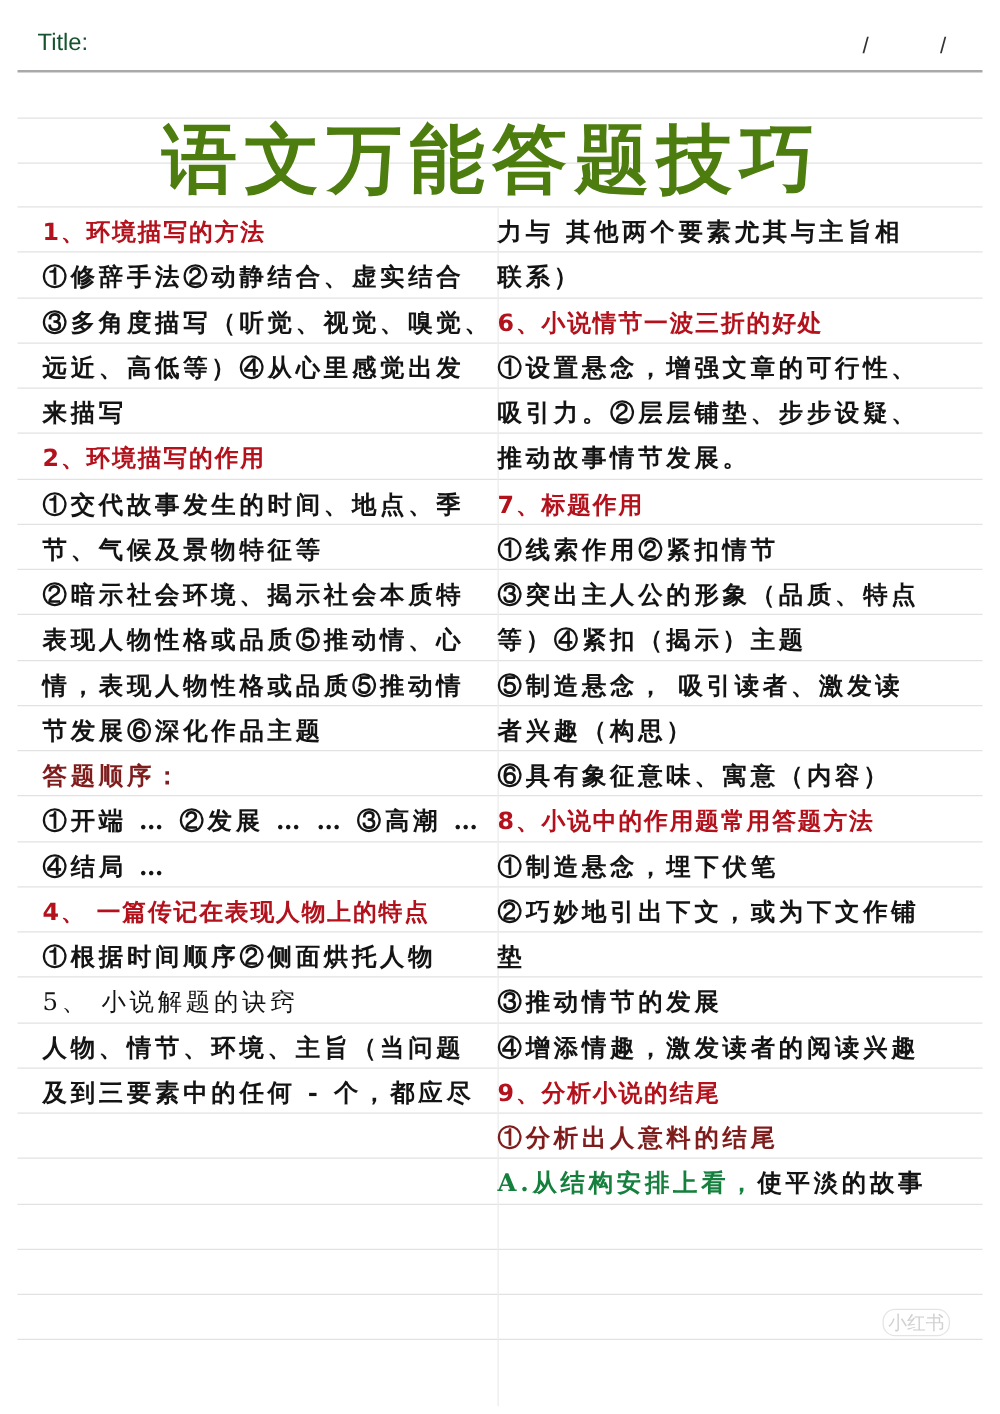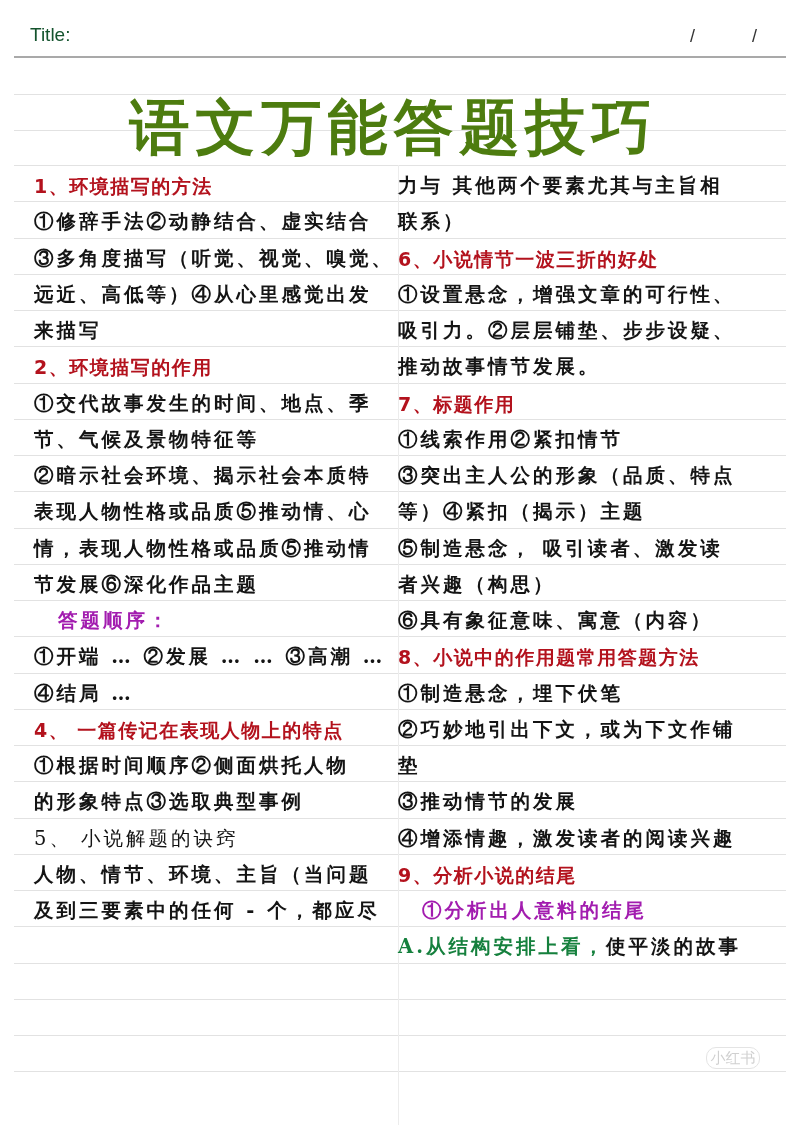--- a/index.html
+++ b/index.html
@@ -21,21 +21,21 @@
     font-family: "DejaVu Sans", sans-serif; font-weight: bold; font-size: 60px; letter-spacing: 6px; color: #4d7c0f;
   }
   .col { position: absolute; top: 168px; }
   .col.left { left: 34px; width: 360px; }
   .col.right { left: 398px; width: 370px; }
   .line {
     height: 36.25px; line-height: 36px; font-size: 19.5px; white-space: nowrap; letter-spacing: 3px; font-weight: bold;
     overflow: visible;
   }
   .line.h { color: #b3121d; font-family: "DejaVu Sans", sans-serif; font-size: 19px; letter-spacing: 1.5px; }
-  .line.blue { color: #a21caf; margin-left: 24px; }
+  .line.blue { color: #7f1d1d; }
   .line.plainhead { font-weight: normal; }
   .blue-span { color: #15803d; }
   .watermark {
     position: absolute; left: 706px; top: 1047px; width: 52px; height: 20px; border: 1px solid #e4e4e4; border-radius: 10px;
     font-family: "DejaVu Sans", sans-serif; font-size: 15px; color: #d0d0d0; text-align: center; line-height: 20px;
   }
 </style>
 </head>
 <body>
 
@@ -90,21 +90,20 @@
       <div class="line">节、气候及景物特征等</div>
       <div class="line">②暗示社会环境、揭示社会本质特</div>
       <div class="line">表现人物性格或品质⑤推动情、心</div>
       <div class="line">情，表现人物性格或品质⑤推动情</div>
       <div class="line">节发展⑥深化作品主题</div>
       <div class="line blue">答题顺序：</div>
       <div class="line">①开端 … ②发展 … … ③高潮 …</div>
       <div class="line">④结局 …</div>
       <div class="line h">4、 一篇传记在表现人物上的特点</div>
       <div class="line">①根据时间顺序②侧面烘托人物</div>
-      <div class="line">的形象特点③选取典型事例</div>
       <div class="line plainhead">5、 小说解题的诀窍</div>
       <div class="line">人物、情节、环境、主旨（当问题</div>
       <div class="line">及到三要素中的任何 - 个，都应尽</div>
     </div>
   <div class="col right" id="right-col">
       <div class="line">力与 其他两个要素尤其与主旨相</div>
       <div class="line">联系）</div>
       <div class="line h">6、小说情节一波三折的好处</div>
       <div class="line">①设置悬念，增强文章的可行性、</div>
       <div class="line">吸引力。②层层铺垫、步步设疑、</div>

